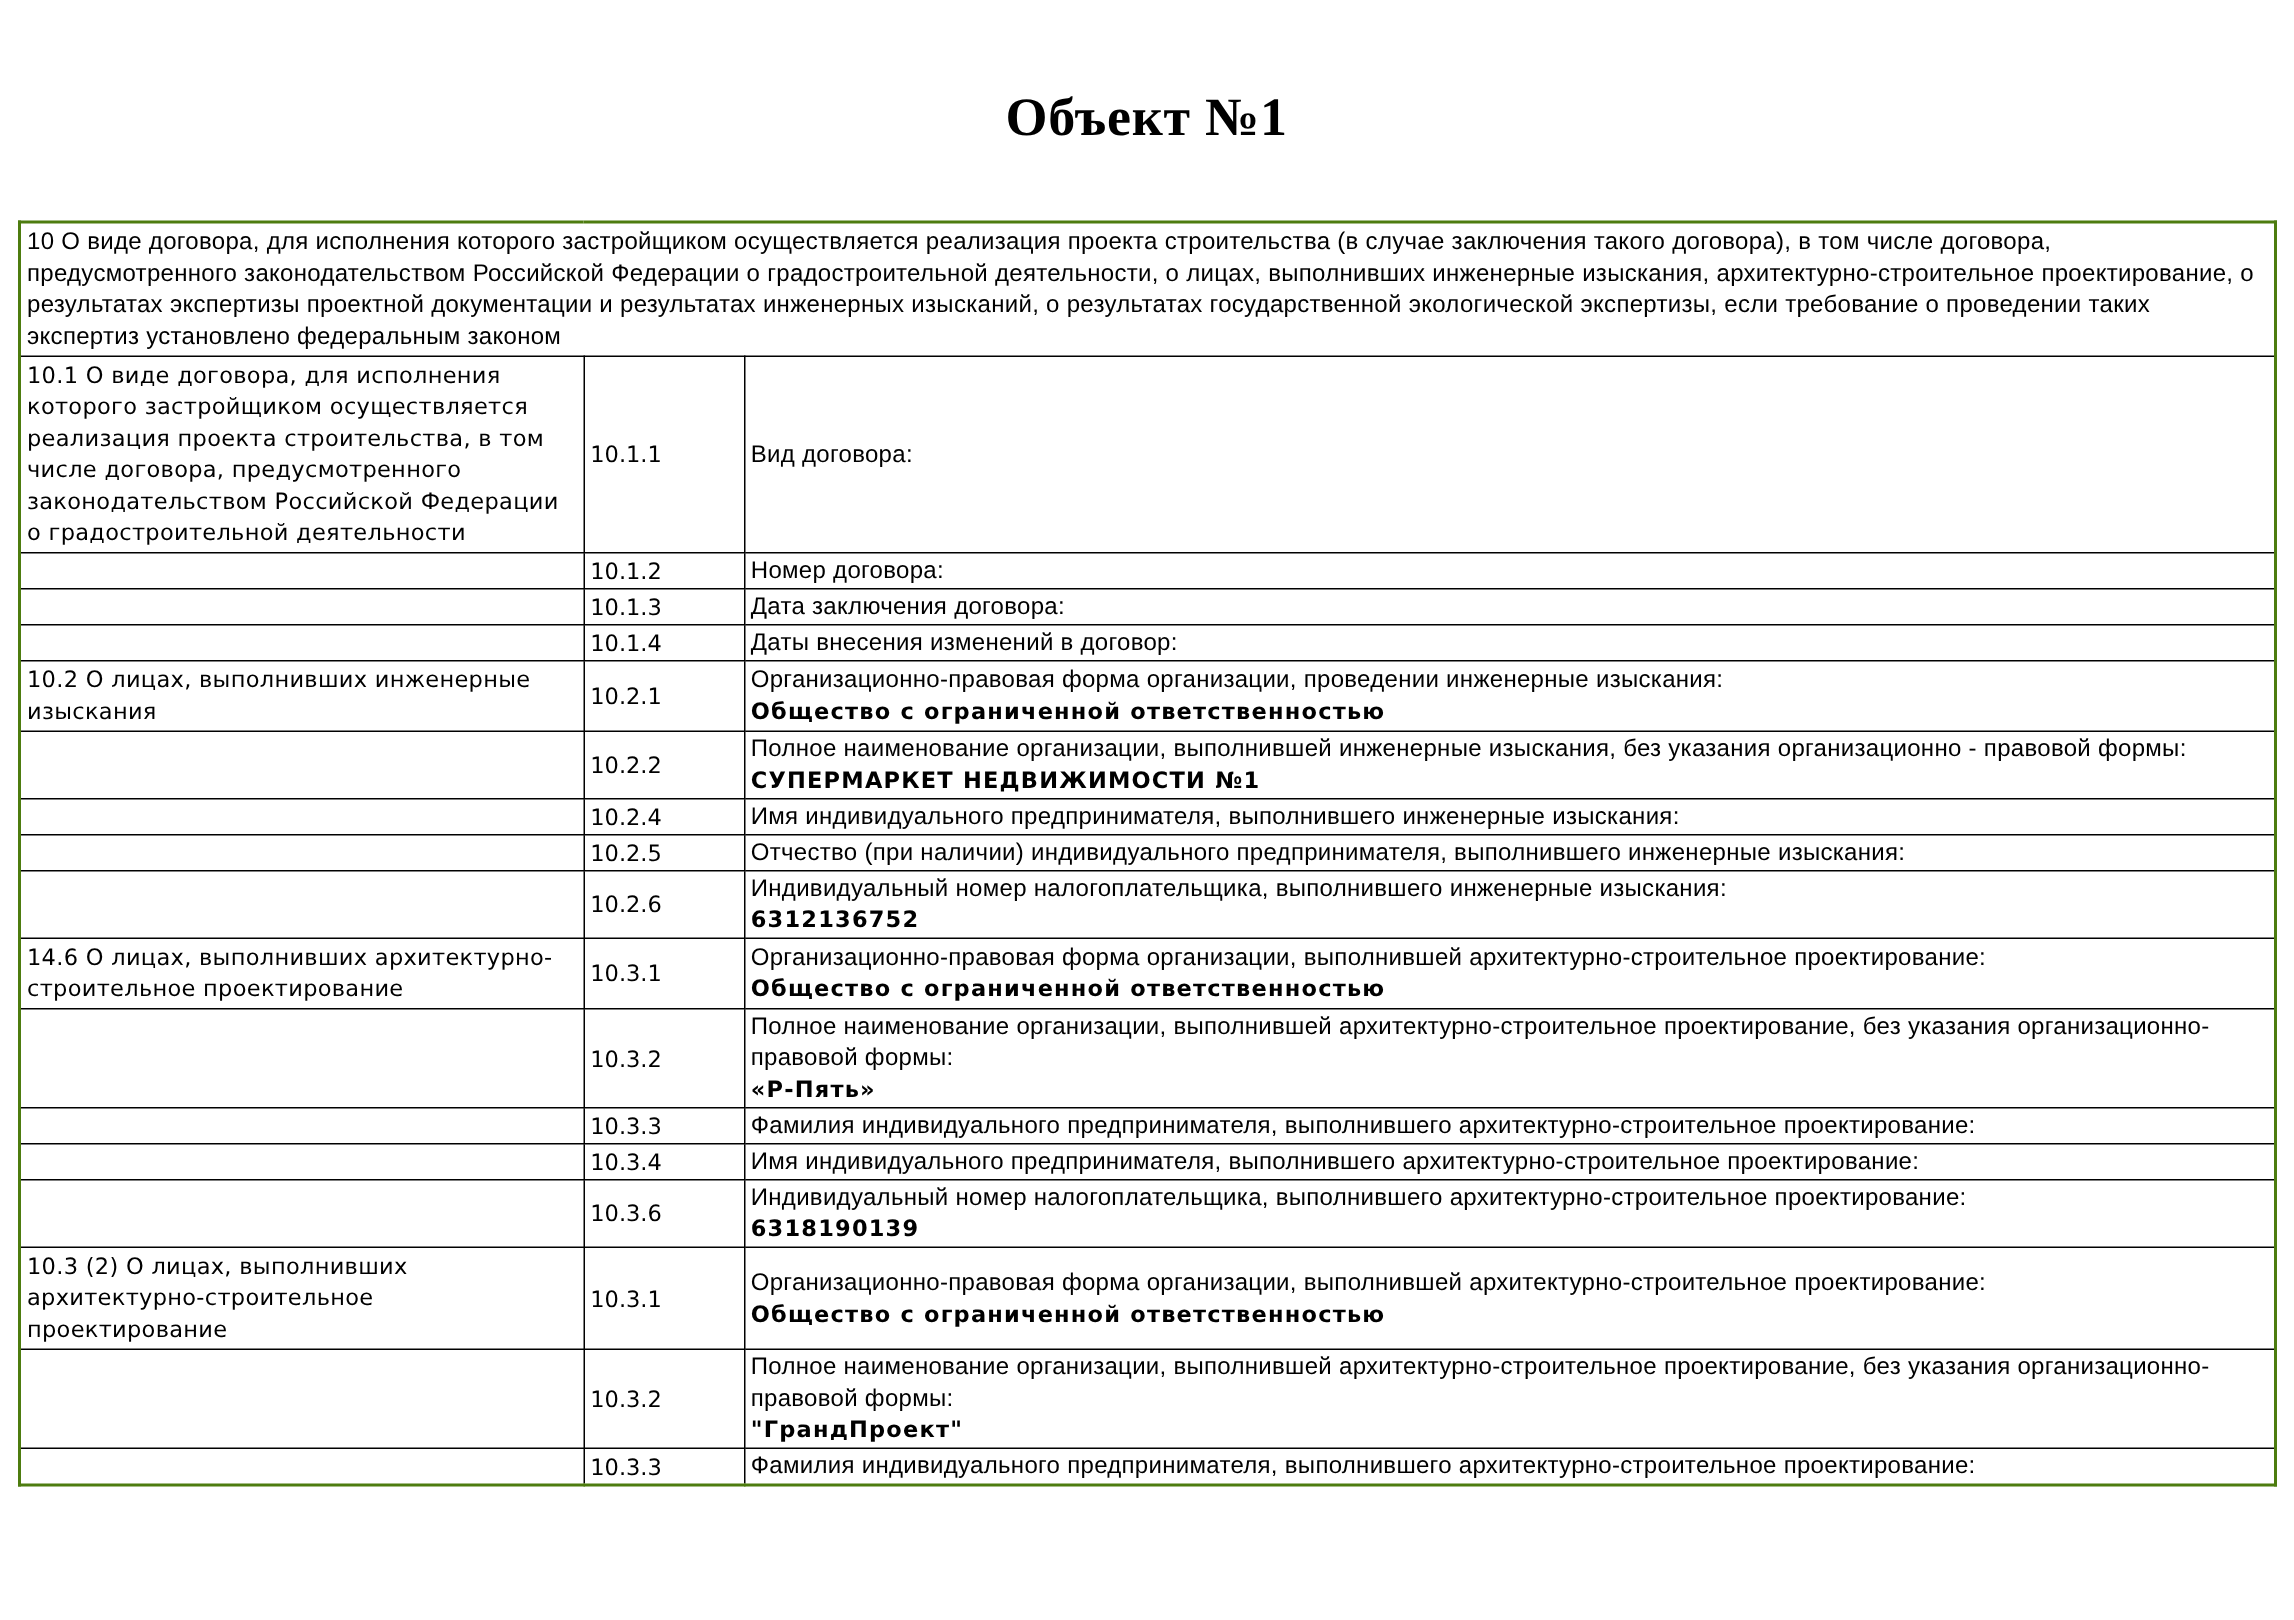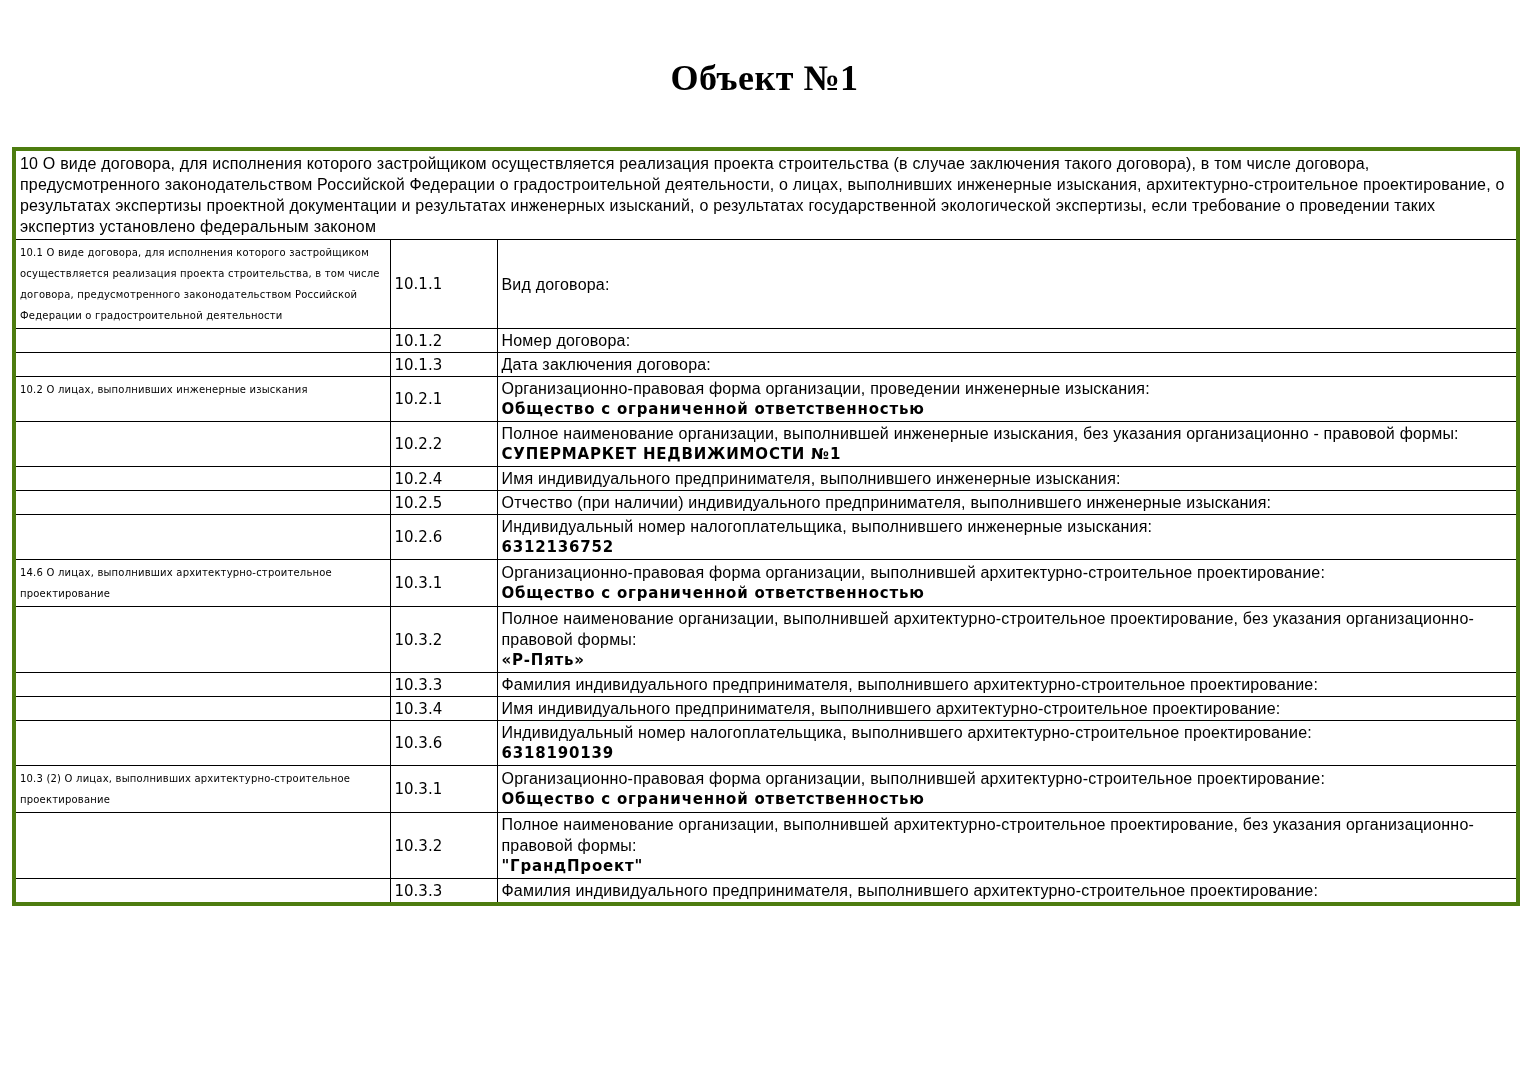--- a/index.html
+++ b/index.html
@@ -25,41 +25,41 @@
     font-weight: bold;
     font-size: 36px;
     line-height: 32px;
     letter-spacing: 0.5px;
   }
   table.decl-table {
     margin-top: 53px;
     border-collapse: collapse;
     table-layout: fixed;
     width: 1504px;
-    border: 4px solid #4d7c0f;
+    border: 2px solid #4d7c0f;
   }
   .col-section { width: 376px; }
   .col-code    { width: 107px; }
   .col-content { width: 1021px; }
   td {
     border: 1px solid #000000;
     padding: 1px 4px;
     overflow: hidden;
   }
   td.header-cell {
     font-family: "Liberation Sans", sans-serif;
     font-size: 16px;
     line-height: 21px;
     letter-spacing: 0.2px;
     vertical-align: top;
     padding: 2px 4px;
   }
   td.section-cell {
     font-family: "DejaVu Sans", sans-serif;
-    font-size: 10px;
+    font-size: 15px;
     line-height: 21px;
     letter-spacing: 0.2px;
     vertical-align: top;
     padding: 2px 4px;
   }
   td.code-cell {
     font-family: "DejaVu Sans", sans-serif;
     font-size: 15px;
     vertical-align: middle;
   }
@@ -109,20 +109,27 @@
           </td>
         </tr>
         <tr>
           <td class="section-cell"></td>
           <td class="code-cell">10.1.3</td>
           <td class="content-cell">
             <div class="field-label">Дата заключения договора:</div>
           </td>
         </tr>
         <tr>
+          <td class="section-cell"></td>
+          <td class="code-cell">10.1.4</td>
+          <td class="content-cell">
+            <div class="field-label">Даты внесения изменений в договор:</div>
+          </td>
+        </tr>
+        <tr>
           <td class="section-cell">10.2 О лицах, выполнивших инженерные изыскания</td>
           <td class="code-cell">10.2.1</td>
           <td class="content-cell">
             <div class="field-label">Организационно-правовая форма организации, проведении инженерные изыскания:</div>
             <div class="field-value">Общество с ограниченной ответственностью</div>
           </td>
         </tr>
         <tr>
           <td class="section-cell"></td>
           <td class="code-cell">10.2.2</td>

